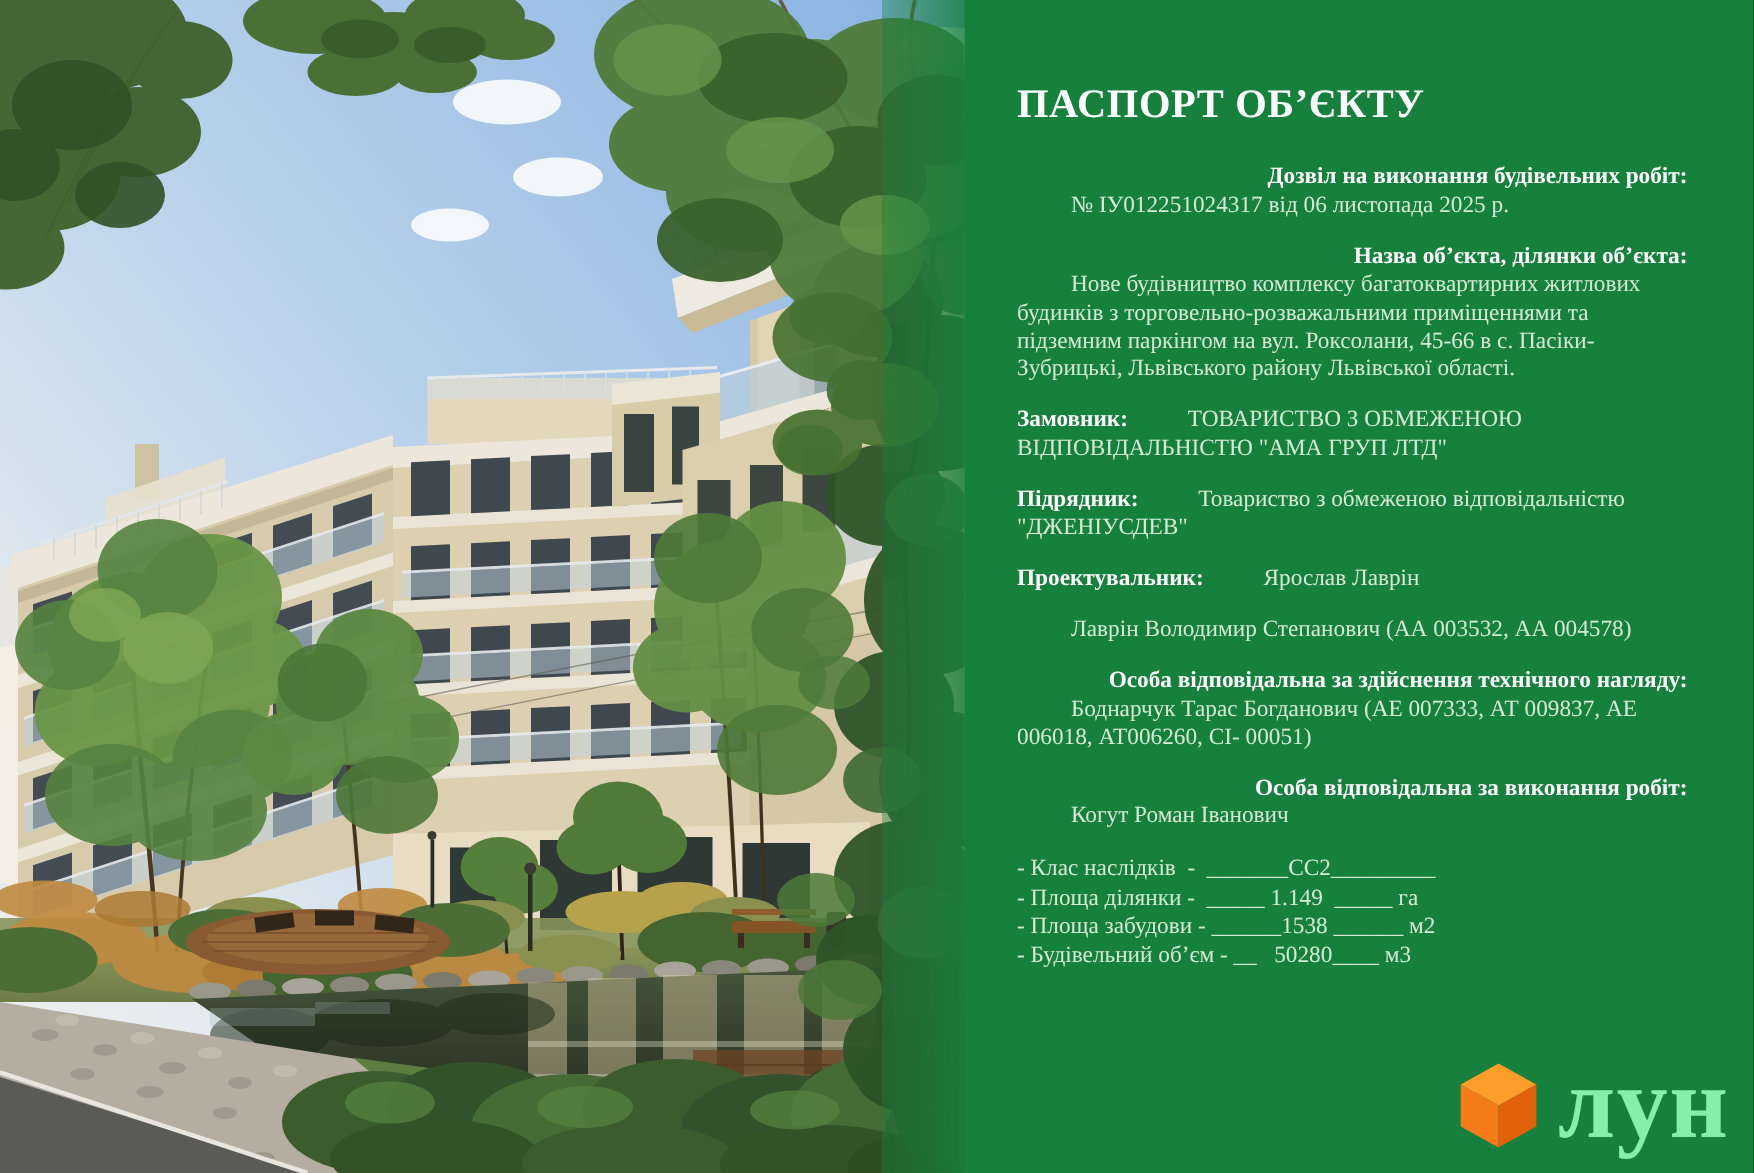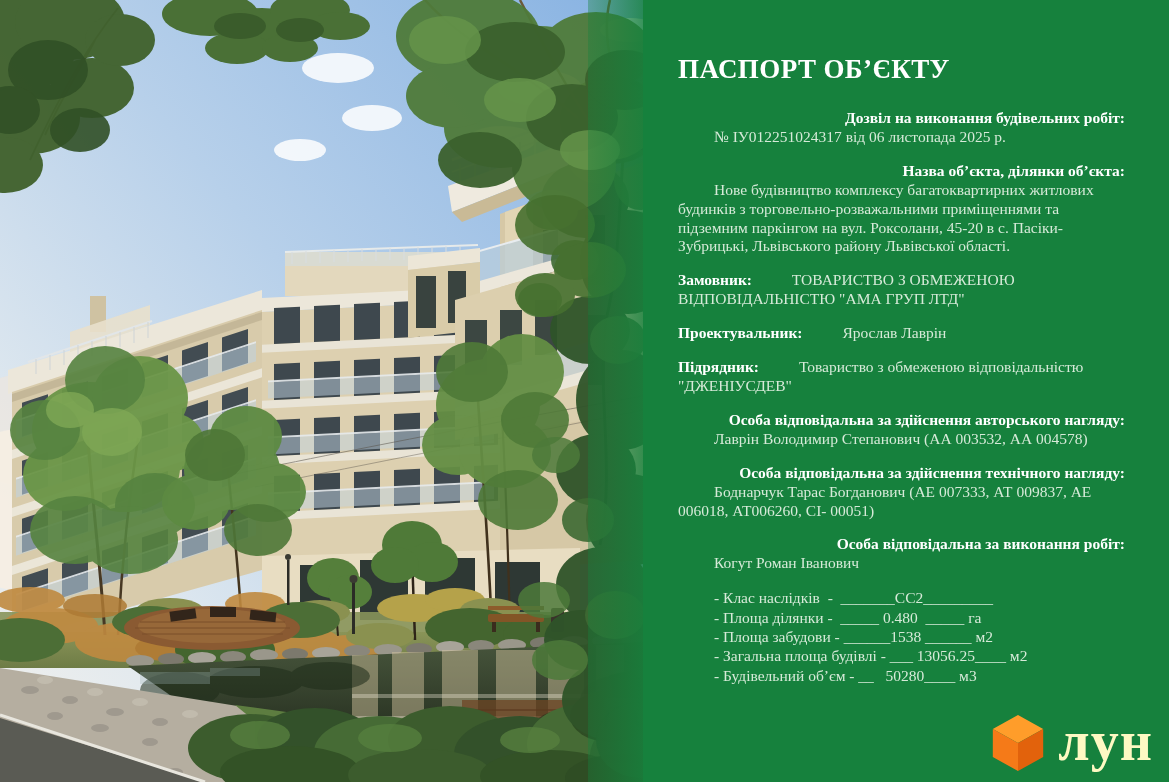--- a/index.html
+++ b/index.html
@@ -9,23 +9,23 @@
   .tint-strip{position:absolute;left:588px;top:0;width:55px;height:782px;
       background:linear-gradient(90deg,rgba(22,129,61,.38) 0%,rgba(22,129,61,.58) 45%,rgba(22,129,61,.84) 100%);}
   .panel{position:absolute;left:643px;top:0;width:526px;height:782px;background:#16813d;
          box-sizing:border-box;padding:54px 44px 0 35px;color:#fff;}
   .panel h1{margin:0 0 24px 0;font-size:27px;font-weight:800;letter-spacing:.4px;color:#ffffff;}
   .sec{margin:0 0 15px 0;font-size:15.5px;line-height:1.22;}
   .sec .lbl{font-weight:700;color:#ffffff;text-align:right;}
   .sec.block .lbl{display:block;}
   .sec .val{color:#d6ead8;white-space:pre-wrap;margin-left:36px;}
   .ind-list{margin-top:1px;}
-  .ind{color:#d6ead8;white-space:pre-wrap;font-size:15.5px;line-height:1.25;margin-left:36px;}
+  .ind{color:#d6ead8;white-space:pre-wrap;font-size:15.5px;line-height:1.25;}
   .logo{position:absolute;right:16px;bottom:9px;display:flex;align-items:center;gap:12px;}
-  .logo-text{color:#fef9c3;font-size:56px;font-weight:700;line-height:1;letter-spacing:1px;padding-bottom:4px;}
+  .logo-text{color:#86efac;font-size:68px;font-weight:700;line-height:1;letter-spacing:1px;padding-bottom:4px;}
 </style>
 </head>
 <body>
 
 <div class="stage">
 
   <svg class="photo" viewBox="0 0 643 782" aria-hidden="true">
     <defs>
       <linearGradient id="sky" x1="1" y1="0" x2="0" y2="1">
         <stop offset="0" stop-color="#87b2e2"></stop>
@@ -587,59 +587,57 @@
   <div class="panel">
     <h1>ПАСПОРТ ОБ’ЄКТУ</h1>
 
     <div class="sec block">
       <span class="lbl">Дозвіл на виконання будівельних робіт:</span>
       <span class="val">№ ІУ012251024317 від 06 листопада 2025 р.</span>
     </div>
 
     <div class="sec block">
       <span class="lbl">Назва об’єкта, ділянки об’єкта:</span>
-      <span class="val">Нове будівництво комплексу багатоквартирних житлових будинків з торговельно-розважальними приміщеннями та підземним паркінгом на вул. Роксолани, 45-20 в с. Пасіки-Зубрицькі, Львівського району Львівської області.</span>
+      <span class="val">Нове будівництво комплексу багатоквартирних житлових будинків з торговельно-розважальними приміщеннями та підземним паркінгом на вул. Роксолани, 45-66 в с. Пасіки-Зубрицькі, Львівського району Львівської області.</span>
     </div>
 
     <div class="sec">
       <span class="lbl">Замовник:</span>
       <span class="val">ТОВАРИСТВО З ОБМЕЖЕНОЮ ВІДПОВІДАЛЬНІСТЮ "АМА ГРУП ЛТД"</span>
     </div>
 
     <div class="sec">
+      <span class="lbl">Підрядник:</span>
+      <span class="val">Товариство з обмеженою відповідальністю "ДЖЕНІУСДЕВ"</span>
+    </div>
+
+    <div class="sec">
       <span class="lbl">Проектувальник:</span>
       <span class="val">Ярослав Лаврін</span>
     </div>
 
-    <div class="sec">
-      <span class="lbl">Підрядник:</span>
-      <span class="val">Товариство з обмеженою відповідальністю "ДЖЕНІУСДЕВ"</span>
-    </div>
-
     <div class="sec block">
-      <span class="lbl">Особа відповідальна за здійснення авторського нагляду:</span>
       <span class="val">Лаврін Володимир Степанович (АА 003532, АА 004578)</span>
     </div>
 
     <div class="sec block">
       <span class="lbl">Особа відповідальна за здійснення технічного нагляду:</span>
       <span class="val">Боднарчук Тарас Богданович (АЕ 007333, АТ 009837, АЕ 006018, АТ006260, СІ- 00051)</span>
     </div>
 
     <div class="sec block">
       <span class="lbl">Особа відповідальна за виконання робіт:</span>
       <span class="val">Когут Роман Іванович</span>
     </div>
 
     <div class="sec block">
       <div class="ind-list">
         <div class="ind">- Клас наслідків  -  _______СС2_________</div>
-        <div class="ind">- Площа ділянки -  _____ 0.480  _____ га</div>
+        <div class="ind">- Площа ділянки -  _____ 1.149  _____ га</div>
         <div class="ind">- Площа забудови - ______1538 ______ м2</div>
-        <div class="ind">- Загальна площа будівлі - ___ 13056.25____ м2</div>
         <div class="ind">- Будівельний об’єм - __   50280____ м3</div>
       </div>
     </div>
   </div>
 
   <div class="logo">
     <svg width="56" height="60" viewBox="0 0 60 64" aria-hidden="true">
       <polygon points="30,2 57,17 30,32 3,17" fill="#ff9d2a"></polygon>
       <polygon points="3,17 30,32 30,62 3,47" fill="#f57a18"></polygon>
       <polygon points="57,17 30,32 30,62 57,47" fill="#e2620c"></polygon>

